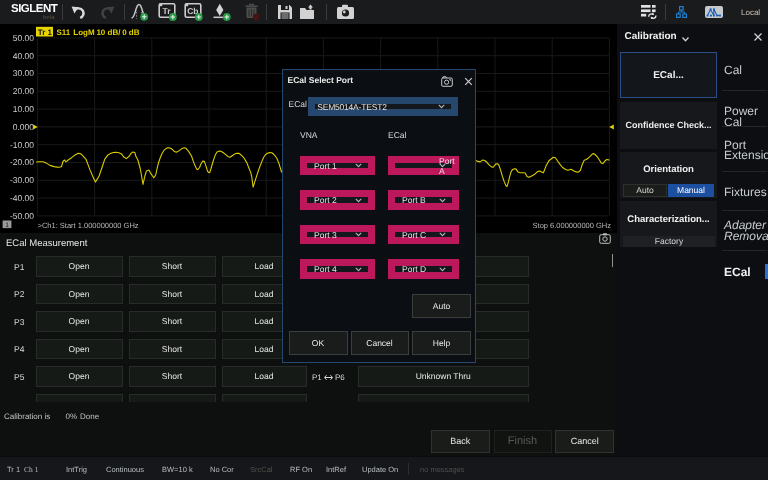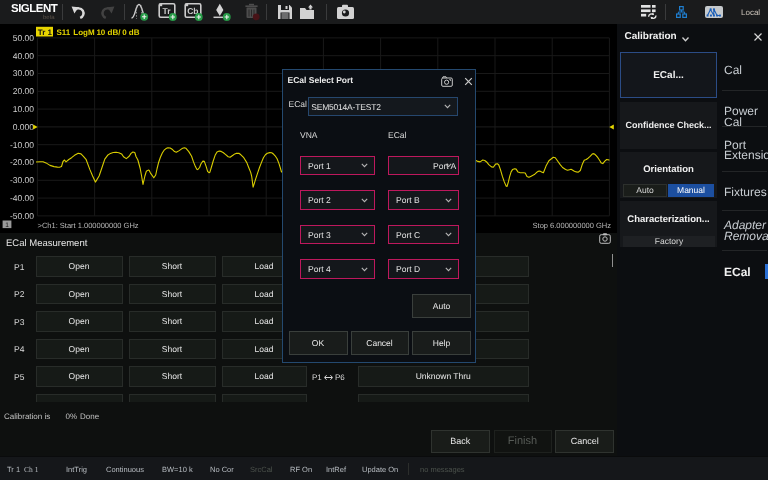--- a/index.html
+++ b/index.html
@@ -21,21 +21,21 @@
   #sidebar { position:absolute; left:617px; top:24px; width:151px; height:432px; background:#0c0e11; }
   .sbox { position:absolute; left:3px; width:97px; background:#16181b; }
   .menuitem { position:absolute; left:107px; color:#c8cdd2; font-size:12px; line-height:10.8px; }
   .menusep { position:absolute; left:105px; width:45px; height:1px; background:#232527; }
   
   #status { position:absolute; left:0; top:456px; width:768px; height:24px; background:#15171a; border-top:1px solid #0a0b0c; }
   .st { position:absolute; top:8px; color:#b8bdc2; font-size:7.5px; white-space:nowrap; }
   
   #dialog { position:absolute; left:282px; top:69px; width:194px; height:294px;
     background:#0b0e13; border:1px solid #24496f; }
-  .ddrop { position:absolute; background:#14171b; border:1px solid #be185d; height:19.5px;
+  .ddrop { position:absolute; background:#14171b; border:7px solid #be185d; height:19.5px;
     color:#e4e4e4; font-size:8.5px; display:flex; align-items:center; padding-left:7px; }
   .dbtn { position:absolute; background:#191c1b; border:1px solid #3a3f3c; color:#eaeaea;
     font-size:8.5px; display:flex; align-items:center; justify-content:center; }
   .chev { position:absolute; right:6px; top:50%; margin-top:-2.5px; width:7px; height:5px; }
 </style>
 </head>
 <body>
 <div id="stage">
   <div id="toolbar">
     <div class="abs" style="left:11px;top:3px;color:#fdfdfd;font-size:11.5px;font-weight:bold;letter-spacing:-0.5px;">SIGLENT</div>

